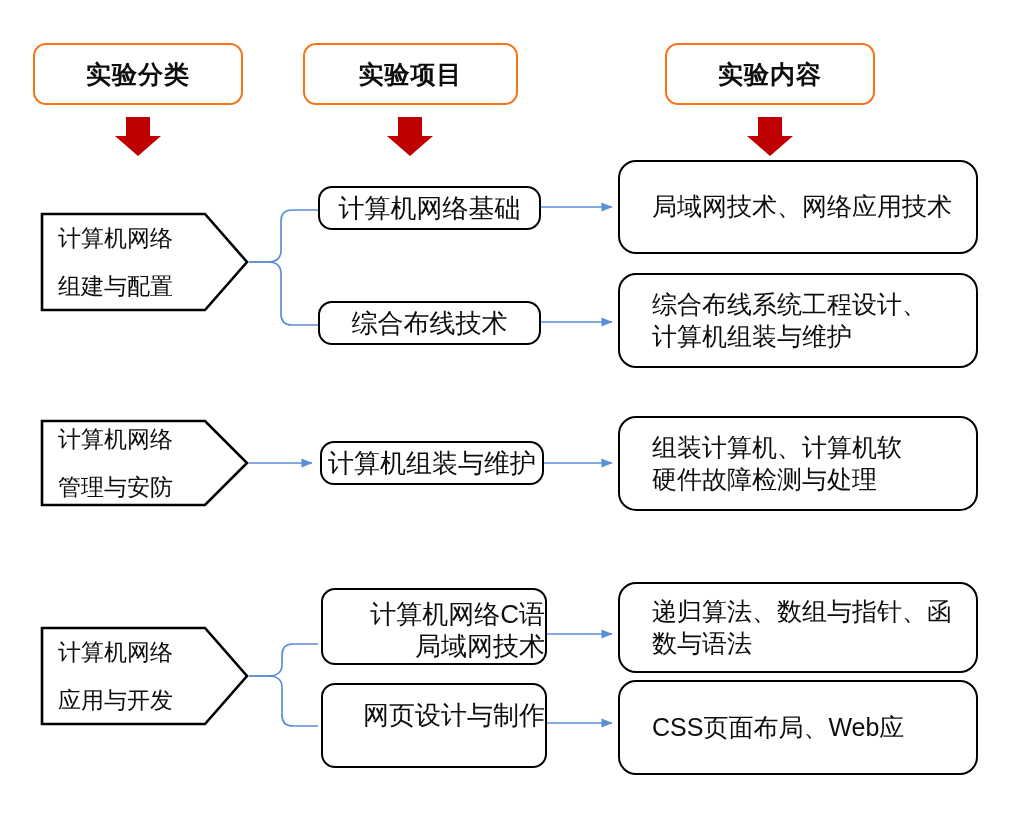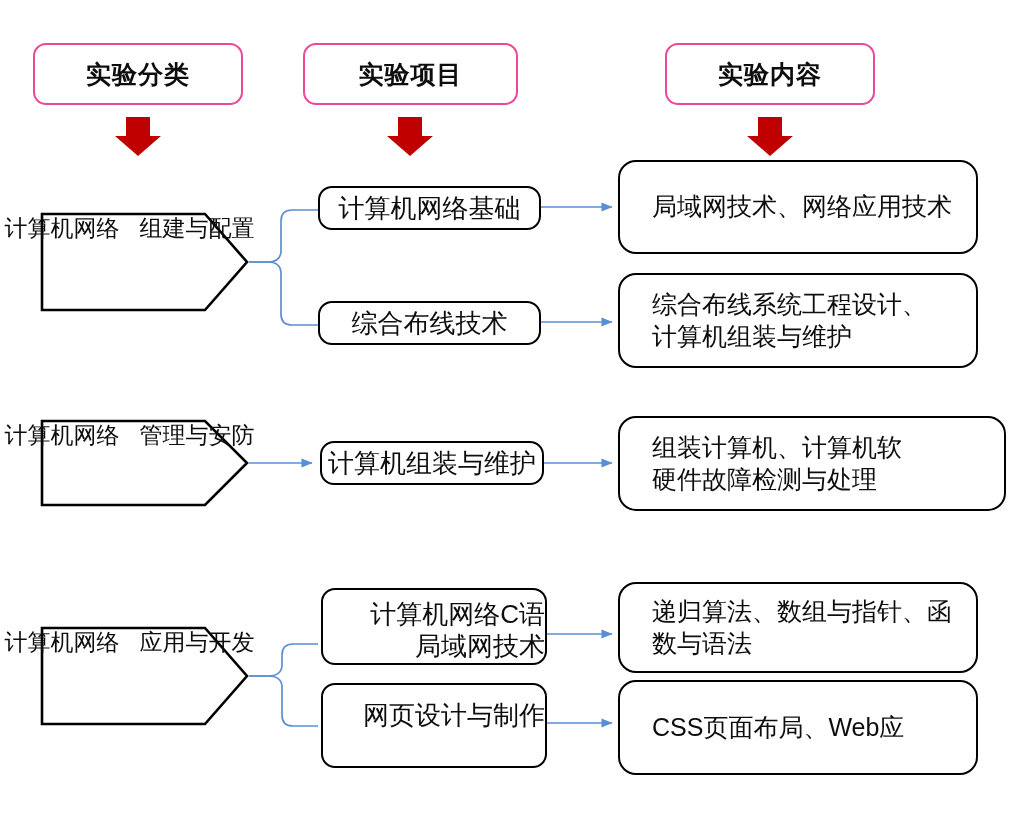--- a/index.html
+++ b/index.html
@@ -22,21 +22,21 @@
     left: 0;
     top: 0;
     width: 1024px;
     height: 829px;
     pointer-events: none;
   }
 
   
   .header-box {
     position: absolute;
-    border: 2px solid #ec4899;
+    border: 2px solid #f97316;
     border-radius: 13px;
     background: #ffffff;
     display: flex;
     align-items: center;
     justify-content: center;
     box-sizing: border-box;
   }
   .header-box span {
     font-size: 25px;
     font-weight: bold;
@@ -50,21 +50,21 @@
     position: absolute;
     box-sizing: border-box;
   }
   .cat-text {
     position: absolute;
     left: 0;
     top: 0;
     width: 100%;
     height: 100%;
     display: flex;
-    flex-direction: row;
+    flex-direction: column;
     align-items: flex-start;
     justify-content: center;
     box-sizing: border-box;
     padding-left: 16px;
     padding-right: 46px;
     gap: 20px;
   }
   .cat-text .ln {
     font-size: 23px;
     color: #0d0d0d;
@@ -223,21 +223,21 @@
     <div class="cat-text">
       <div class="ln">计算机网络</div>
       <div class="ln">管理与安防</div>
     </div>
   </div>
 
   <div class="proj-box" style="left:320px; top:441px; width:224px; height:44px;">
     <div class="ln">计算机组装与维护</div>
   </div>
 
-  <div class="content-box" style="left:618px; top:416px; width:388px; height:95px;">
+  <div class="content-box" style="left:618px; top:416px; width:360px; height:95px;">
     <div class="ln">组装计算机、计算机软</div>
     <div class="ln">硬件故障检测与处理</div>
   </div>
 
   <div class="cat-wrap" style="left:42px; top:628px; width:205px; height:96px;">
     <div class="cat-text">
       <div class="ln">计算机网络</div>
       <div class="ln">应用与开发</div>
     </div>
   </div>

